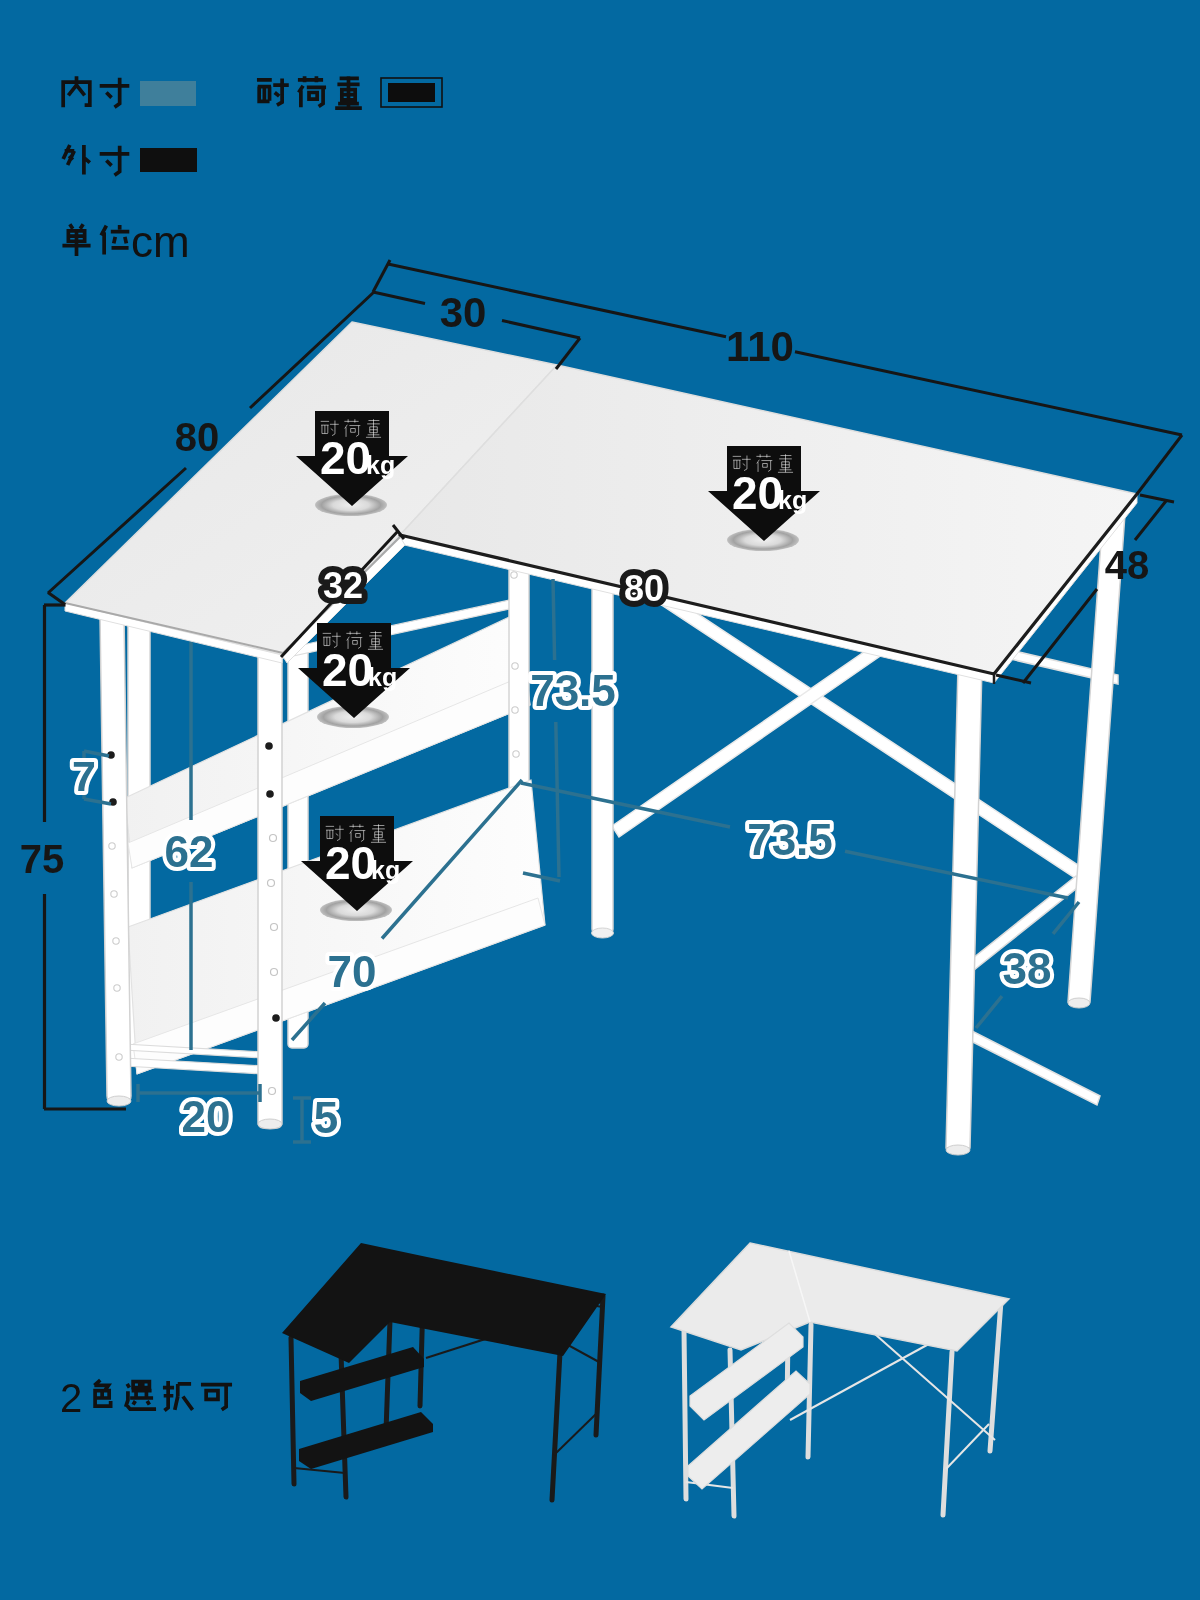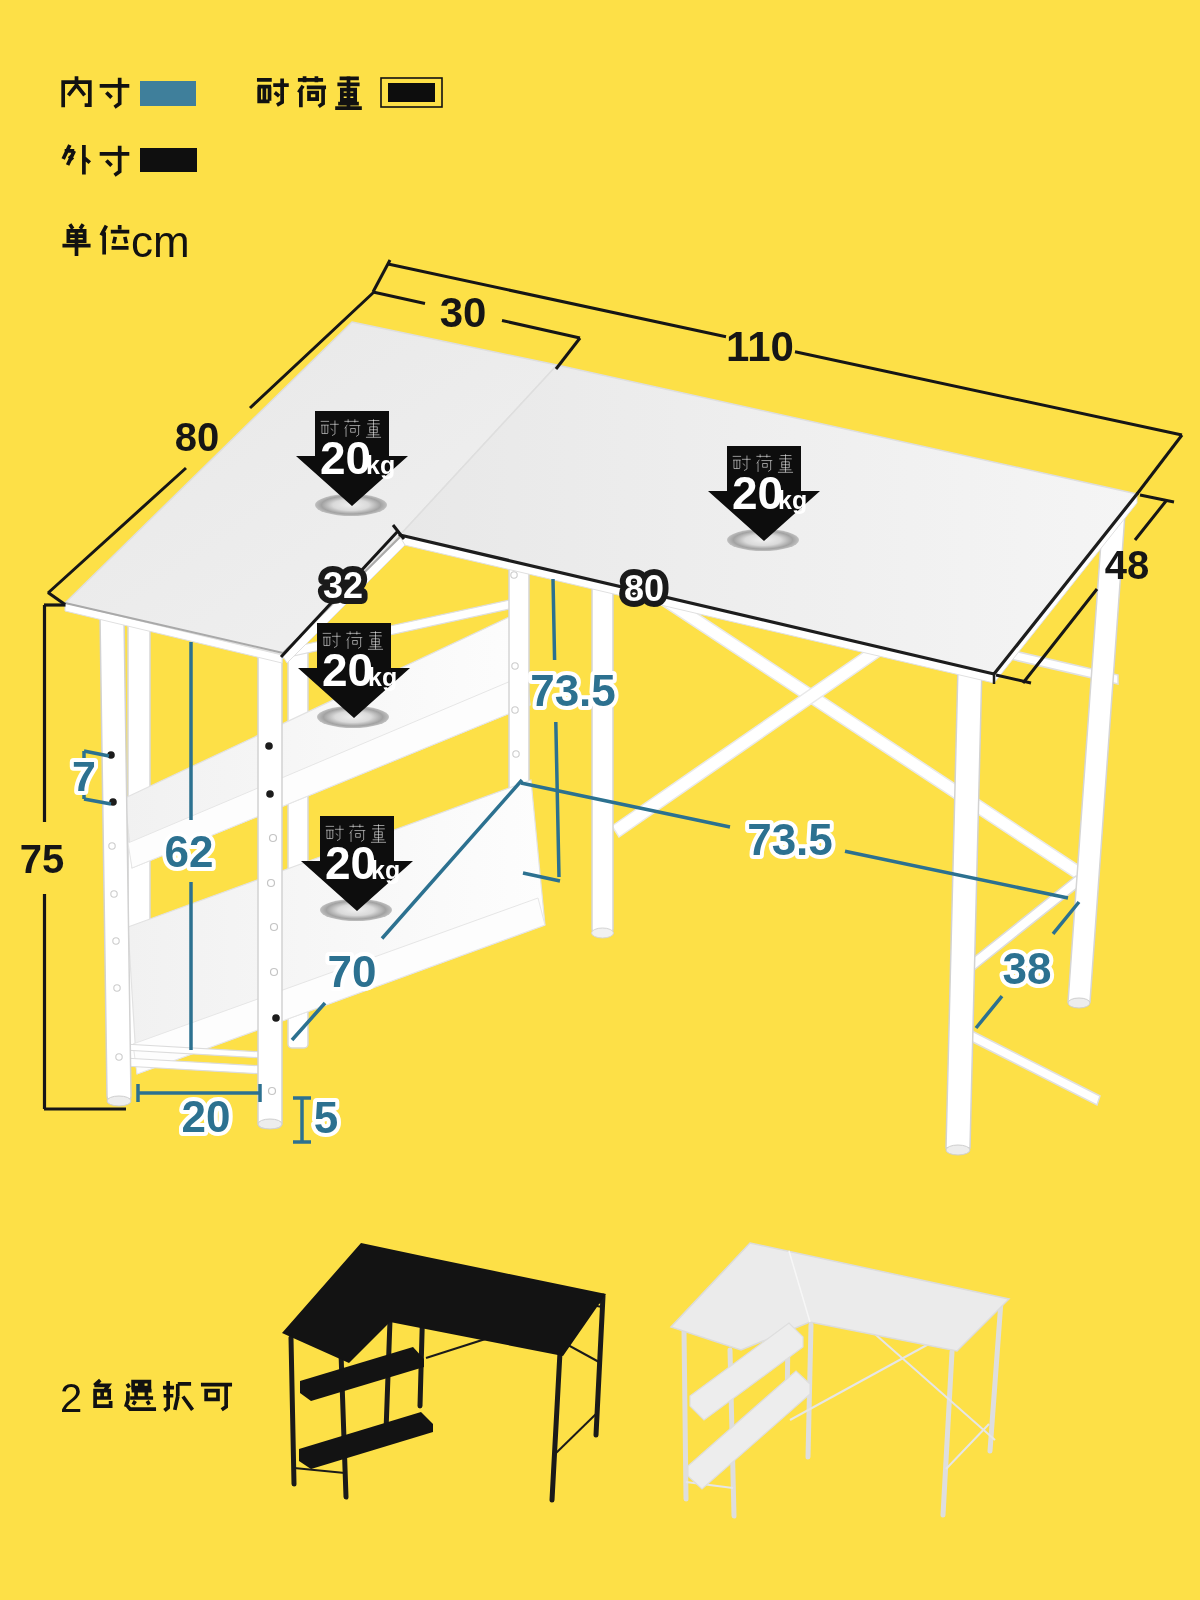--- a/index.html
+++ b/index.html
@@ -1,16 +1,16 @@
 <!DOCTYPE html>
 <html><head>
 <meta charset="utf-8">
 <style>
 html,body{margin:0;padding:0;background:#fff;}
-#page{width:1200px;height:1600px;position:relative;overflow:hidden;background:#fde047;}
+#page{width:1200px;height:1600px;position:relative;overflow:hidden;background:#0369a1;}
 text{font-family:"Liberation Sans", sans-serif;}
 .num{font-family:"Liberation Sans", sans-serif;font-weight:bold;fill:#161616;}
 .numo{font-family:"Liberation Sans", sans-serif;font-weight:bold;fill:#fff;stroke:#1a1a1a;stroke-width:12;paint-order:stroke;stroke-linejoin:round;}
 .teal{font-family:"Liberation Sans", sans-serif;font-weight:bold;fill:#2c7190;stroke:#fff;stroke-width:8;paint-order:stroke;stroke-linejoin:round;}
 .k{stroke:#111;fill:none;stroke-linecap:butt;stroke-linejoin:miter;}
 </style>
 </head>
 <body>
 <div id="page">
 <svg width="1200" height="1600" viewBox="0 0 1200 1600" xmlns="http://www.w3.org/2000/svg">

